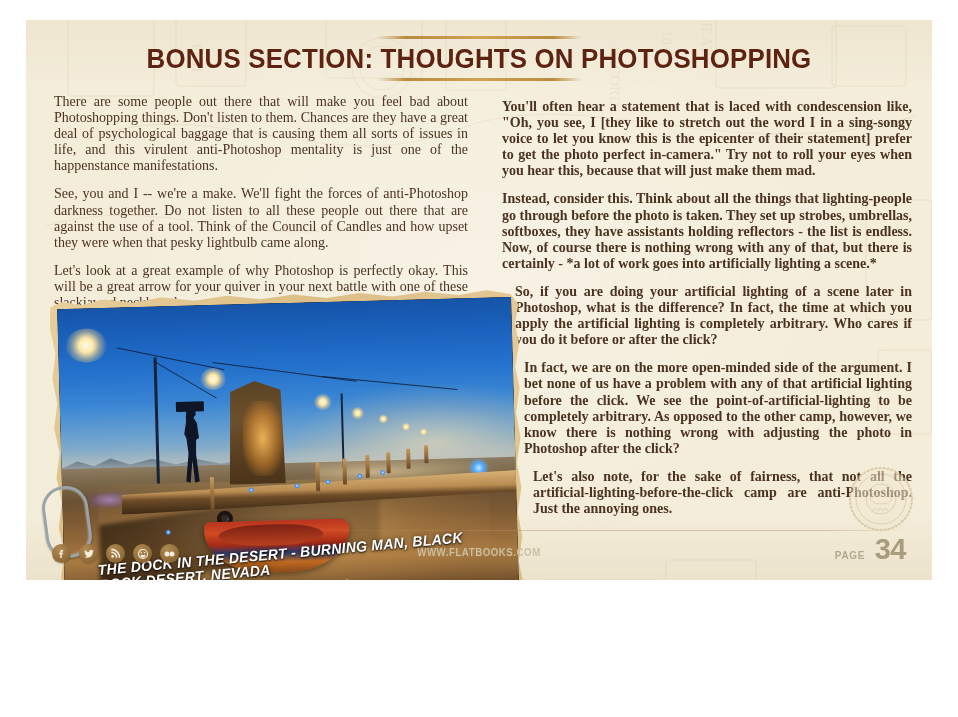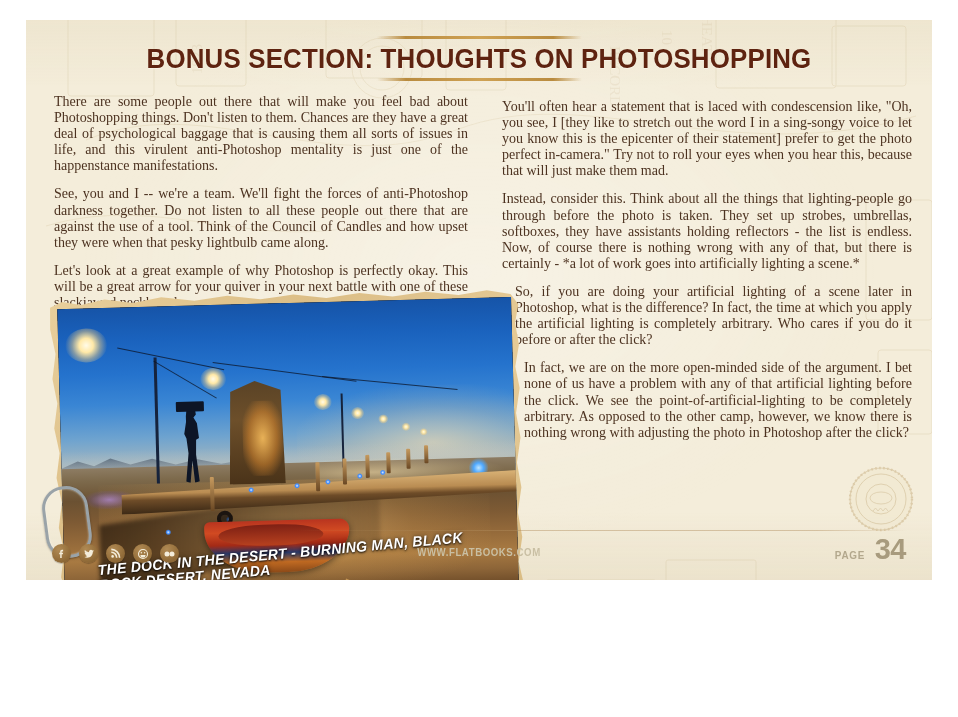--- a/index.html
+++ b/index.html
@@ -71,21 +71,21 @@
     color: #4c3220;
     font-size: 14px;
     line-height: 16.1px;
     text-align: justify;
     text-justify: inter-word;
   }
   .col p { margin: 0 0 12px 0; }
   .col p:last-child { margin-bottom: 0; }
 
   .col-left  { left: 28px; top: 74px;  width: 414px; }
-  .col-right { left: 476px; top: 79px; width: 410px; }
+  .col-right { left: 476px; top: 79px; width: 410px; font-weight: bold; }
 
   
   .col-right .p-ind1 { margin-left: 13px;  width: 397px; }
   .col-right .p-ind2 { margin-left: 19px;  width: 391px; }
   .col-right .p-ind3 { margin-left: 22px;  width: 388px; }
   .col-right .p-ind4 { margin-left: 31px;  width: 379px; }
 
   
   .photo-wrap {
     position: absolute;
@@ -401,29 +401,30 @@
   <div class="paper-vignette"></div>
 
   <div class="header">
     <div class="rule top"></div>
     <div class="doc-title">BONUS SECTION: THOUGHTS ON PHOTOSHOPPING</div>
     <div class="rule bottom"></div>
   </div>
 
   <div class="col col-left">
     <p>There are some people out there that will make you feel bad about Photoshopping things. Don't listen to them. Chances are they have a great deal of psychological baggage that is causing them all sorts of issues in life, and this virulent anti-Photoshop mentality is just one of the happenstance manifestations.</p>
-    <p>See, you and I -- we're a team. We'll fight the forces of anti-Photoshop darkness together. Do not listen to all these people out there that are against the use of a tool. Think of the Council of Candles and how upset they were when that pesky lightbulb came along.</p>
+    <p>See, you and I -- we're a make. We'll fight the forces of anti-Photoshop darkness together. Do not listen to all these people out there that are against the use of a tool. Think of the Council of Candles and how upset they were when that pesky lightbulb came along.</p>
     <p>Let's look at a great example of why Photoshop is perfectly okay. This will be a great arrow for your quiver in your next battle with one of these slackjawed neckbeards.</p>
   </div>
 
   <div class="col col-right">
     <p>You'll often hear a statement that is laced with condescension like, "Oh, you see, I [they like to stretch out the word I in a sing-songy voice to let you know this is the epicenter of their statement] prefer to get the photo perfect in-camera." Try not to roll your eyes when you hear this, because that will just make them mad.</p>
     <p>Instead, consider this. Think about all the things that lighting-people go through before the photo is taken. They set up strobes, umbrellas, softboxes, they have assistants holding reflectors - the list is endless. Now, of course there is nothing wrong with any of that, but there is certainly - *a lot of work goes into artificially lighting a scene.*</p>
     <p class="p-ind1">So, if you are doing your artificial lighting of a scene later in Photoshop, what is the difference? In fact, the time at which you apply the artificial lighting is completely arbitrary. Who cares if you do it before or after the click?</p>
     <p class="p-ind3">In fact, we are on the more open-minded side of the argument. I bet none of us have a problem with any of that artificial lighting before the click. We see the point-of-artificial-lighting to be completely arbitrary. As opposed to the other camp, however, we know there is nothing wrong with adjusting the photo in Photoshop after the click?</p>
+    <p class="p-ind4">Let's also note, for the sake of fairness, that not all the artificial-lighting-before-the-click camp are anti-Photoshop. Just the annoying ones.</p>
   </div>
 
   <div class="photo-wrap">
     <div class="photo-paper">
       <div class="photo-img">
 
         <div class="sky"></div>
         <div class="sky-glow"></div>
         <div class="dark-mountains"></div>
         <div class="horizon-haze"></div>

